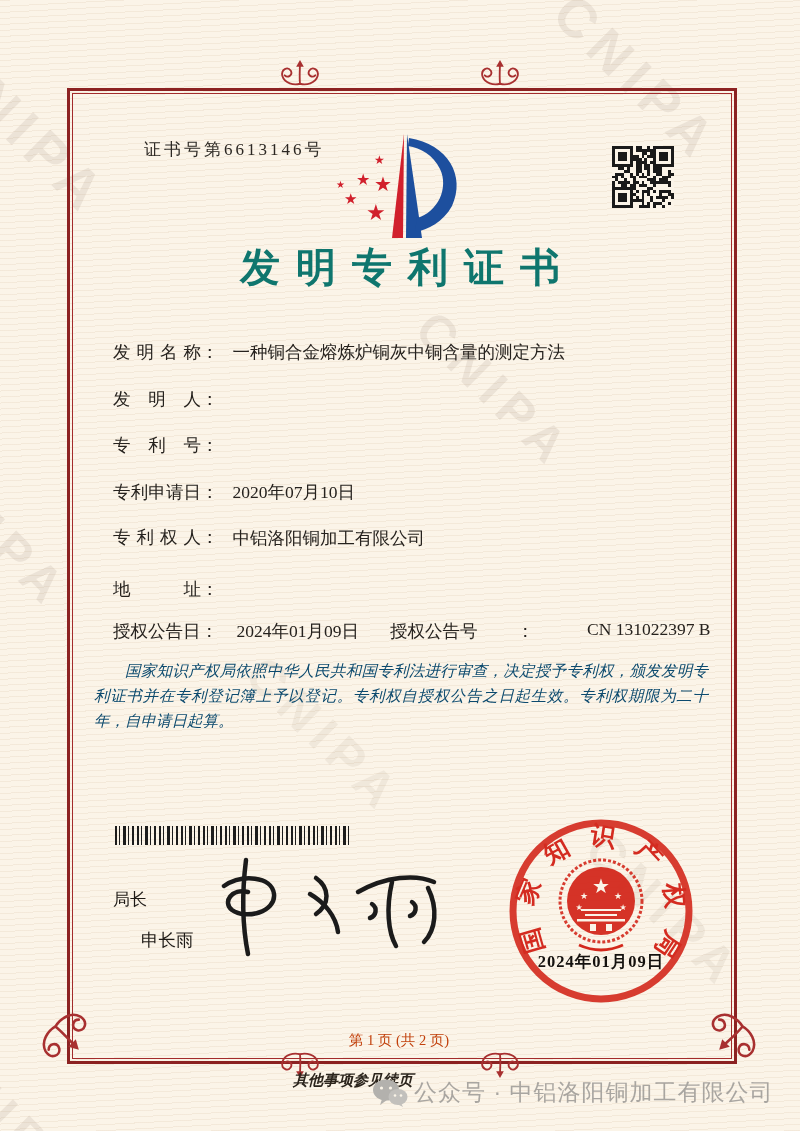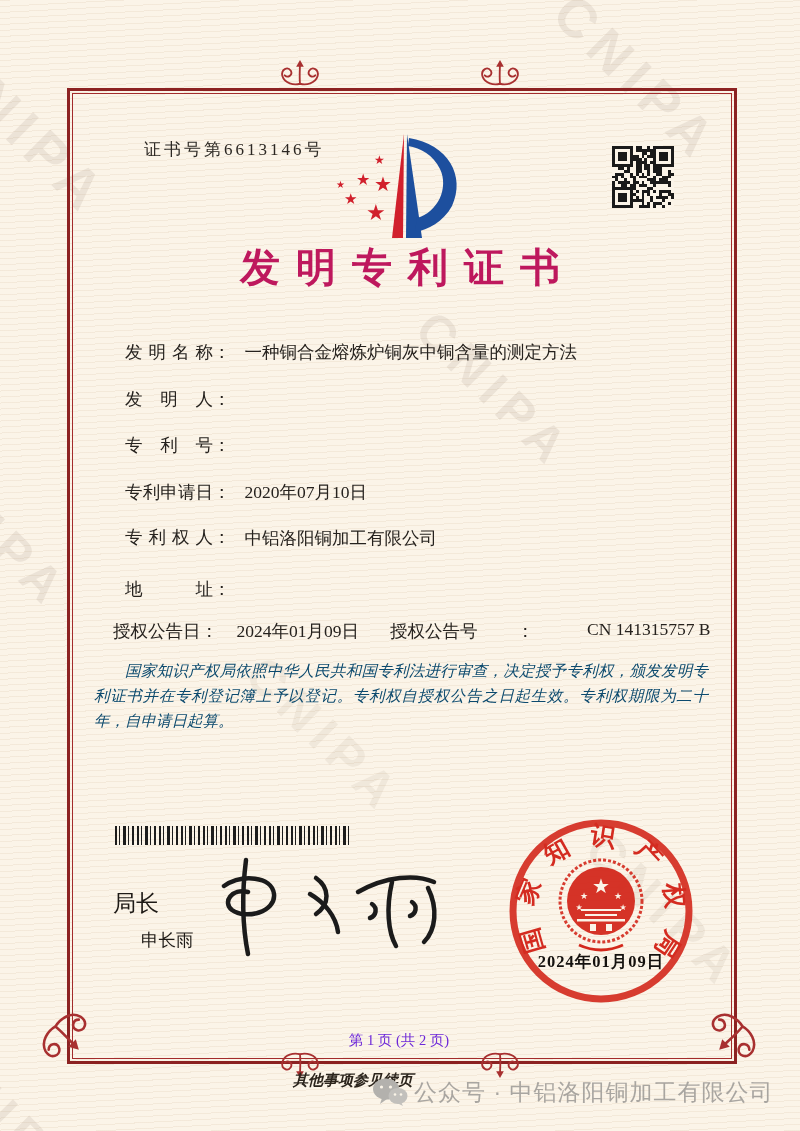--- a/index.html
+++ b/index.html
@@ -33,57 +33,57 @@
   
   .qr{position:absolute;left:612px;top:146px;width:62px;height:62px;z-index:2;}
   .qr svg{width:100%;height:100%;shape-rendering:crispEdges;}
   
   .logo{position:absolute;left:330px;top:128px;width:150px;height:118px;z-index:2;}
   .star{position:absolute;color:#d1202c;line-height:1;}
   .logo-p{position:absolute;left:52px;top:2px;}
   
   .title{
     position:absolute;left:0;right:0;top:240px;z-index:2;text-align:center;
-    font-size:40px;font-weight:700;letter-spacing:16px;text-indent:16px;color:#be185d;
+    font-size:40px;font-weight:700;letter-spacing:16px;text-indent:16px;color:#0f766e;
   }
   
   .frow{position:absolute;left:113px;z-index:2;display:flex;font-size:17.5px;color:#26221e;white-space:nowrap;}
-  .flabel{display:inline-block;width:88px;text-align:justify;text-align-last:justify;margin-left:12px;}
+  .flabel{display:inline-block;width:88px;text-align:justify;text-align-last:justify;}
   .fval{margin-left:14px;}
   .fval2{line-height:26px;}
   .grant-no-cell{position:absolute;left:277px;top:0;display:flex;gap:39px;}
   
   .body-text{
     position:absolute;left:94px;top:658px;width:614px;z-index:2;
     font-size:15.5px;line-height:1.62;font-style:italic;color:#0c4a6e;text-align:justify;font-family:Liberation Serif, serif;
   }
   .body-text p{margin:0 0 8px 0;text-indent:2em;}
   
   .barcode{
     position:absolute;left:115px;top:826px;width:237px;height:19px;z-index:2;
     background:repeating-linear-gradient(90deg,
       #1d1d1d 0 2px,transparent 2px 4px,#1d1d1d 4px 5px,transparent 5px 8px,
       #1d1d1d 8px 11px,transparent 11px 13px,#1d1d1d 13px 14px,transparent 14px 17px,
       #1d1d1d 17px 19px,transparent 19px 22px);
   }
   
-  .sig-title{position:absolute;left:113px;top:888px;z-index:2;font-size:23px;color:#1e1a16;}
+  .sig-title{position:absolute;left:113px;top:888px;z-index:2;font-size:17px;color:#1e1a16;}
   .sig-name{position:absolute;left:113px;top:928px;z-index:2;font-size:17.5px;color:#1e1a16;margin-left:28px;}
   .sig-script{position:absolute;left:190px;top:852px;width:250px;height:112px;z-index:2;}
   
   .seal{position:absolute;left:505px;top:815px;width:192px;height:192px;z-index:2;}
   .seal-date{
     position:absolute;left:536px;top:951px;width:130px;z-index:3;text-align:center;
     font-size:16.5px;font-weight:600;color:#14110e;letter-spacing:1px;
   }
   
-  .page-num{position:absolute;left:67px;top:1031px;width:664px;z-index:2;text-align:center;font-size:14.5px;color:#6d28d9;}
+  .page-num{position:absolute;left:67px;top:1031px;width:664px;z-index:2;text-align:center;font-size:14.5px;color:#c2410c;}
   .note{position:absolute;left:293px;top:1071px;z-index:2;font-size:15px;font-style:italic;font-weight:600;color:#2b241c;}
   .wechat-wm{
-    position:absolute;left:372px;top:1077px;z-index:4;display:flex;align-items:flex-start;gap:6px;
+    position:absolute;left:372px;top:1077px;z-index:4;display:flex;align-items:center;gap:6px;
     font-family:"Liberation Sans",sans-serif;font-size:23px;color:rgba(154,152,148,0.85);letter-spacing:1px;white-space:nowrap;
   }
   .ornament{position:absolute;z-index:2;}
 </style>
 </head>
 <body>
 
 <div class="page">
 
   <div class="cnipa-wm" style="left:-30px;top:30px;font-size:56px">CNIPA</div>
@@ -345,21 +345,21 @@
       <span>：</span>
   </div>
   <div class="frow" style="top:619px;width:600px">
     <span>
       <span>授权公告日</span><span>：</span>
       <span class="fval">2024年01月09日</span>
     </span>
     <span class="grant-no-cell">
       <span>授权公告号</span>
         <span>：</span>
-      <span class="fval">CN 141315757 B</span>
+      <span class="fval">CN 131022397 B</span>
     </span>
   </div>
 
   <div class="body-text">
     <p>国家知识产权局依照中华人民共和国专利法进行审查，决定授予专利权，颁发发明专利证书并在专利登记簿上予以登记。专利权自授权公告之日起生效。专利权期限为二十年，自申请日起算。</p>
   </div>
 
   <div class="barcode"></div>
 
   <div class="sig-title">局长</div>

